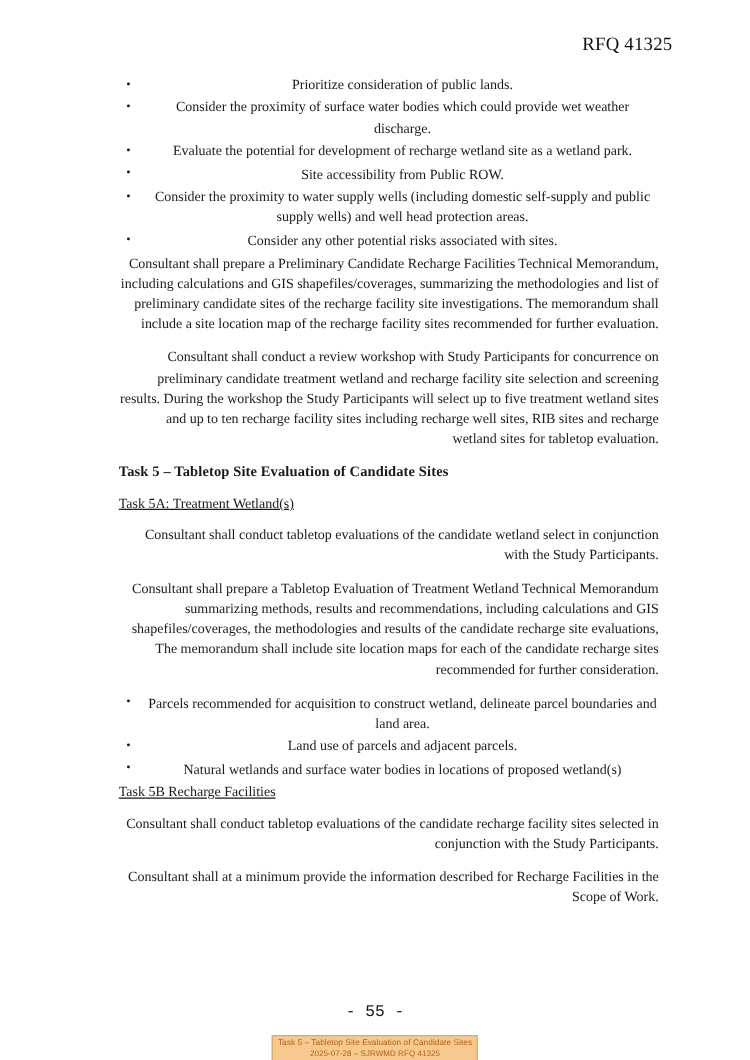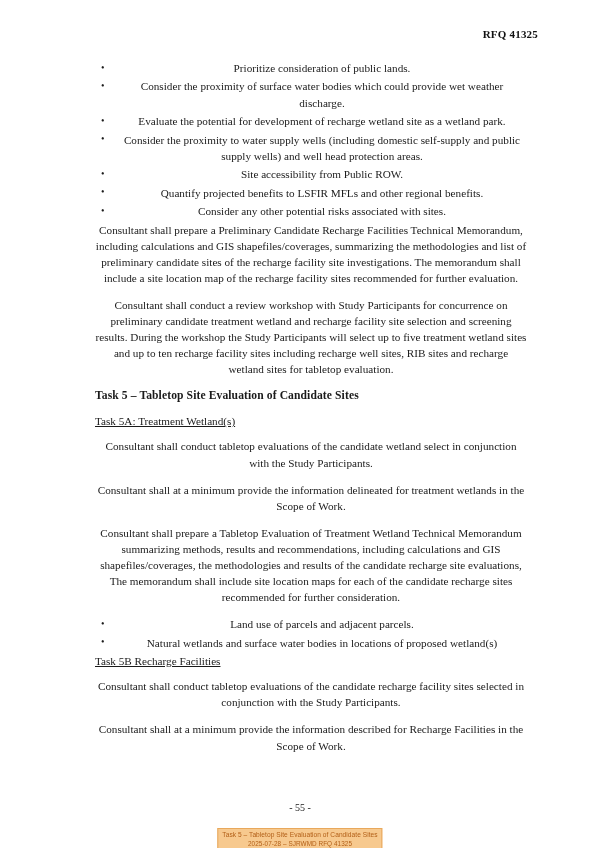--- a/index.html
+++ b/index.html
@@ -18,22 +18,22 @@
   .page {
     position: relative;
     width: 600px;
     height: 848px;
     box-sizing: border-box;
   }
   .header {
     position: absolute;
     top: 28px;
     right: 62px;
-    font-size: 11px;
-    font-weight: bold;
+    font-size: 15px;
+    font-weight: normal;
     letter-spacing: 0.2px;
     color: #111;
   }
   .content {
     position: absolute;
     left: 95px;
     top: 60px;
     width: 432px;
   }
   ul.bullets {
@@ -55,21 +55,21 @@
     left: 6px;
     top: -0.5px;
     font-size: 10px;
     line-height: 16.1px;
     color: #1a1a1a;
   }
   p.para {
     font-size: 11.2px;
     line-height: 16.1px;
     margin: 0 0 11px 0;
-    text-align: center;
+    text-align: right;
   }
   h2.task-heading {
     font-size: 11.6px;
     font-weight: bold;
     margin: 7px 0 9px 0;
     line-height: 16px;
     letter-spacing: 0.1px;
   }
   h3.subheading {
     font-size: 11.2px;
@@ -78,22 +78,23 @@
     margin: 1px 0 9px 0;
     line-height: 16px;
   }
   .bullets-block { margin-bottom: 12px; }
   .page-number {
     position: absolute;
     top: 802px;
     left: 0;
     width: 600px;
     text-align: center;
-    font-size: 10px;
+    font-size: 13px;
     color: #1a1a1a;
+    font-family: Liberation Mono, monospace;
   }
   .annotation {
     position: absolute;
     top: 828px;
     left: 50%;
     transform: translateX(-50%);
     background: #f7c98e;
     border: 1px solid #e8a85c;
     padding: 1px 4px 2px 4px;
     text-align: center;
@@ -115,38 +116,37 @@
 <div class="page">
 
   <div class="header">RFQ 41325</div>
 
   <div class="content">
 
     <ul class="bullets bullets-block">
       <li>Prioritize consideration of public lands.</li>
       <li>Consider the proximity of surface water bodies which could provide wet weather discharge.</li>
       <li>Evaluate the potential for development of recharge wetland site as a wetland park.</li>
+      <li>Site accessibility from Public ROW.</li>
       <li>Consider the proximity to water supply wells (including domestic self-supply and public supply wells) and well head protection areas.</li>
-      <li>Site accessibility from Public ROW.</li>
-      <li>Quantify projected benefits to LSFIR MFLs and other regional benefits.</li>
       <li>Consider any other potential risks associated with sites.</li>
     </ul>
 
     <p class="para">Consultant shall prepare a Preliminary Candidate Recharge Facilities Technical Memorandum, including calculations and GIS shapefiles/coverages, summarizing the methodologies and list of preliminary candidate sites of the recharge facility site investigations. The memorandum shall include a site location map of the recharge facility sites recommended for further evaluation.</p>
     <p class="para">Consultant shall conduct a review workshop with Study Participants for concurrence on preliminary candidate treatment wetland and recharge facility site selection and screening results. During the workshop the Study Participants will select up to five treatment wetland sites and up to ten recharge facility sites including recharge well sites, RIB sites and recharge wetland sites for tabletop evaluation.</p>
 
     <h2 class="task-heading">Task 5 – Tabletop Site Evaluation of Candidate Sites</h2>
 
     <h3 class="subheading">Task 5A: Treatment Wetland(s)</h3>
 
     <p class="para">Consultant shall conduct tabletop evaluations of the candidate wetland select in conjunction with the Study Participants.</p>
-    <p class="para">Consultant shall at a minimum provide the information delineated for treatment wetlands in the Scope of Work.</p>
     <p class="para">Consultant shall prepare a Tabletop Evaluation of Treatment Wetland Technical Memorandum summarizing methods, results and recommendations, including calculations and GIS shapefiles/coverages, the methodologies and results of the candidate recharge site evaluations, The memorandum shall include site location maps for each of the candidate recharge sites recommended for further consideration.</p>
 
     <ul class="bullets bullets-block">
+      <li>Parcels recommended for acquisition to construct wetland, delineate parcel boundaries and land area.</li>
       <li>Land use of parcels and adjacent parcels.</li>
       <li>Natural wetlands and surface water bodies in locations of proposed wetland(s)</li>
     </ul>
 
     <h3 class="subheading">Task 5B Recharge Facilities</h3>
 
     <p class="para">Consultant shall conduct tabletop evaluations of the candidate recharge facility sites selected in conjunction with the Study Participants.</p>
     <p class="para">Consultant shall at a minimum provide the information described for Recharge Facilities in the Scope of Work.</p>
 
   </div>

